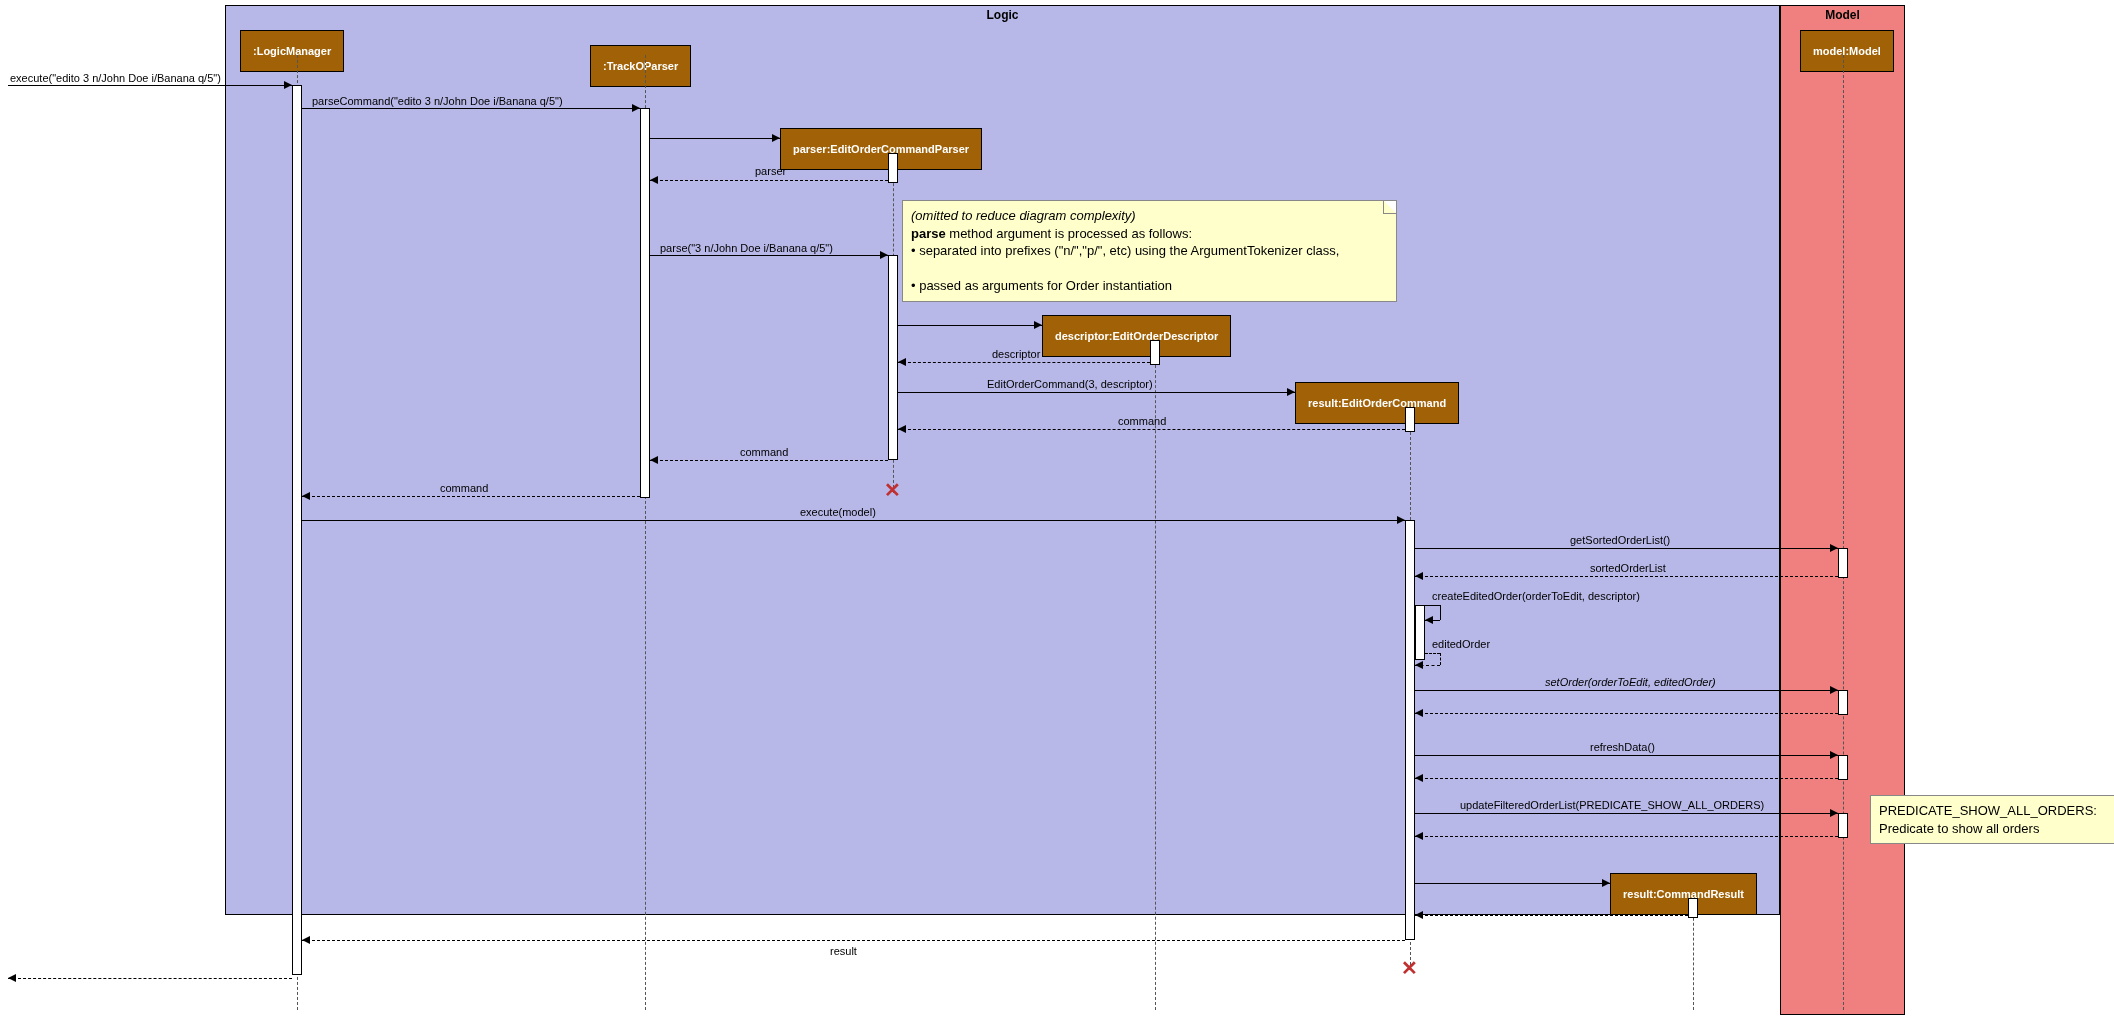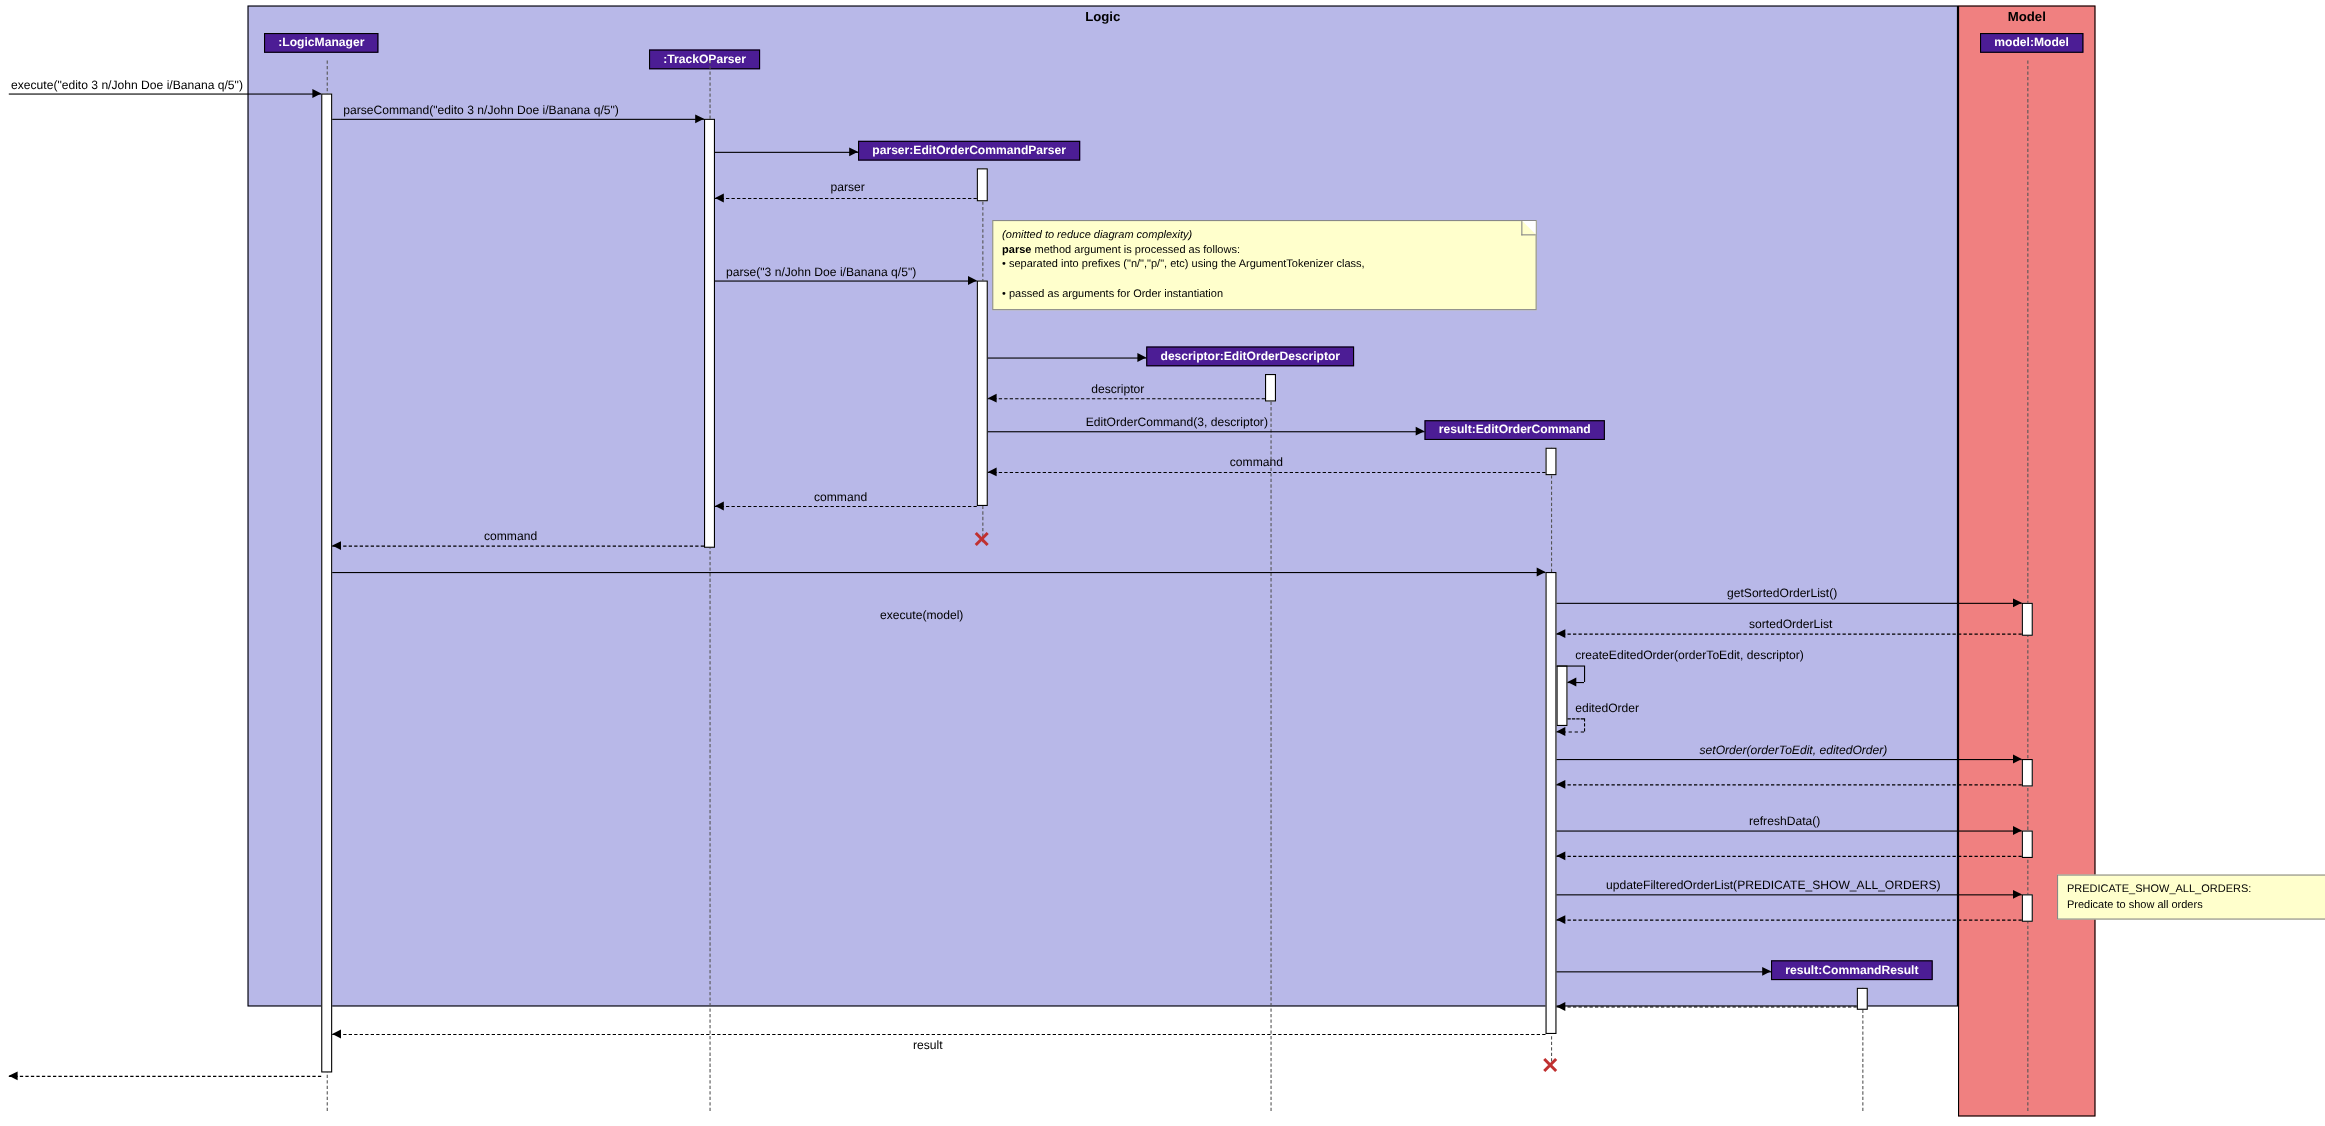--- a/index.html
+++ b/index.html
@@ -35,24 +35,24 @@
   }
   .model-frame {
     left: 1780px;
     top: 5px;
     width: 125px;
     height: 1010px;
     background: #f08080;
   }
   .participant {
     position: absolute;
-    background: #4c1d95;
+    background: #a16207;
     color: #fff;
     font-weight: bold;
-    padding: 2px 12px;
+    padding: 14px 12px;
     border: 1px solid #000;
     white-space: nowrap;
   }
   .lifeline {
     position: absolute;
     width: 0;
     border-left: 1px dashed #555;
   }
   .activation {
     position: absolute;
@@ -86,21 +86,21 @@
   .arrow-head.left {
     border-right: 8px solid #000;
     border-top: 4px solid transparent;
     border-bottom: 4px solid transparent;
   }
   .note {
     position: absolute;
     background: #ffffcc;
     border: 1px solid #888;
     padding: 6px 8px;
-    font-size: 10px;
+    font-size: 13px;
     line-height: 1.35;
   }
   .note::after {
     content: "";
     position: absolute;
     top: 0;
     right: 0;
     width: 0;
     height: 0;
     border-top: 12px solid #fff;
@@ -200,21 +200,21 @@
 <div class="msg" style="left:740px; top:446px;">command</div>
 <div class="arrow-line dashed" style="left:650px; top:460px; width:238px;"></div>
 <div class="arrow-head left" style="left:650px; top:456px;"></div>
 
 <div class="destroy" style="left:884px; top:478px;">✕</div>
 
 <div class="msg" style="left:440px; top:482px;">command</div>
 <div class="arrow-line dashed" style="left:302px; top:496px; width:338px;"></div>
 <div class="arrow-head left" style="left:302px; top:492px;"></div>
 
-<div class="msg" style="left:800px; top:506px;margin-top:48px;">execute(model)</div>
+<div class="msg" style="left:800px; top:506px;">execute(model)</div>
 <div class="arrow-line" style="left:302px; top:520px; width:1103px;"></div>
 <div class="arrow-head right" style="left:1397px; top:516px;"></div>
 
 <div class="msg" style="left:1570px; top:534px;">getSortedOrderList()</div>
 <div class="arrow-line" style="left:1415px; top:548px; width:423px;"></div>
 <div class="arrow-head right" style="left:1830px; top:544px;"></div>
 
 <div class="msg" style="left:1590px; top:562px;">sortedOrderList</div>
 <div class="arrow-line dashed" style="left:1415px; top:576px; width:423px;"></div>
 <div class="arrow-head left" style="left:1415px; top:572px;"></div>

